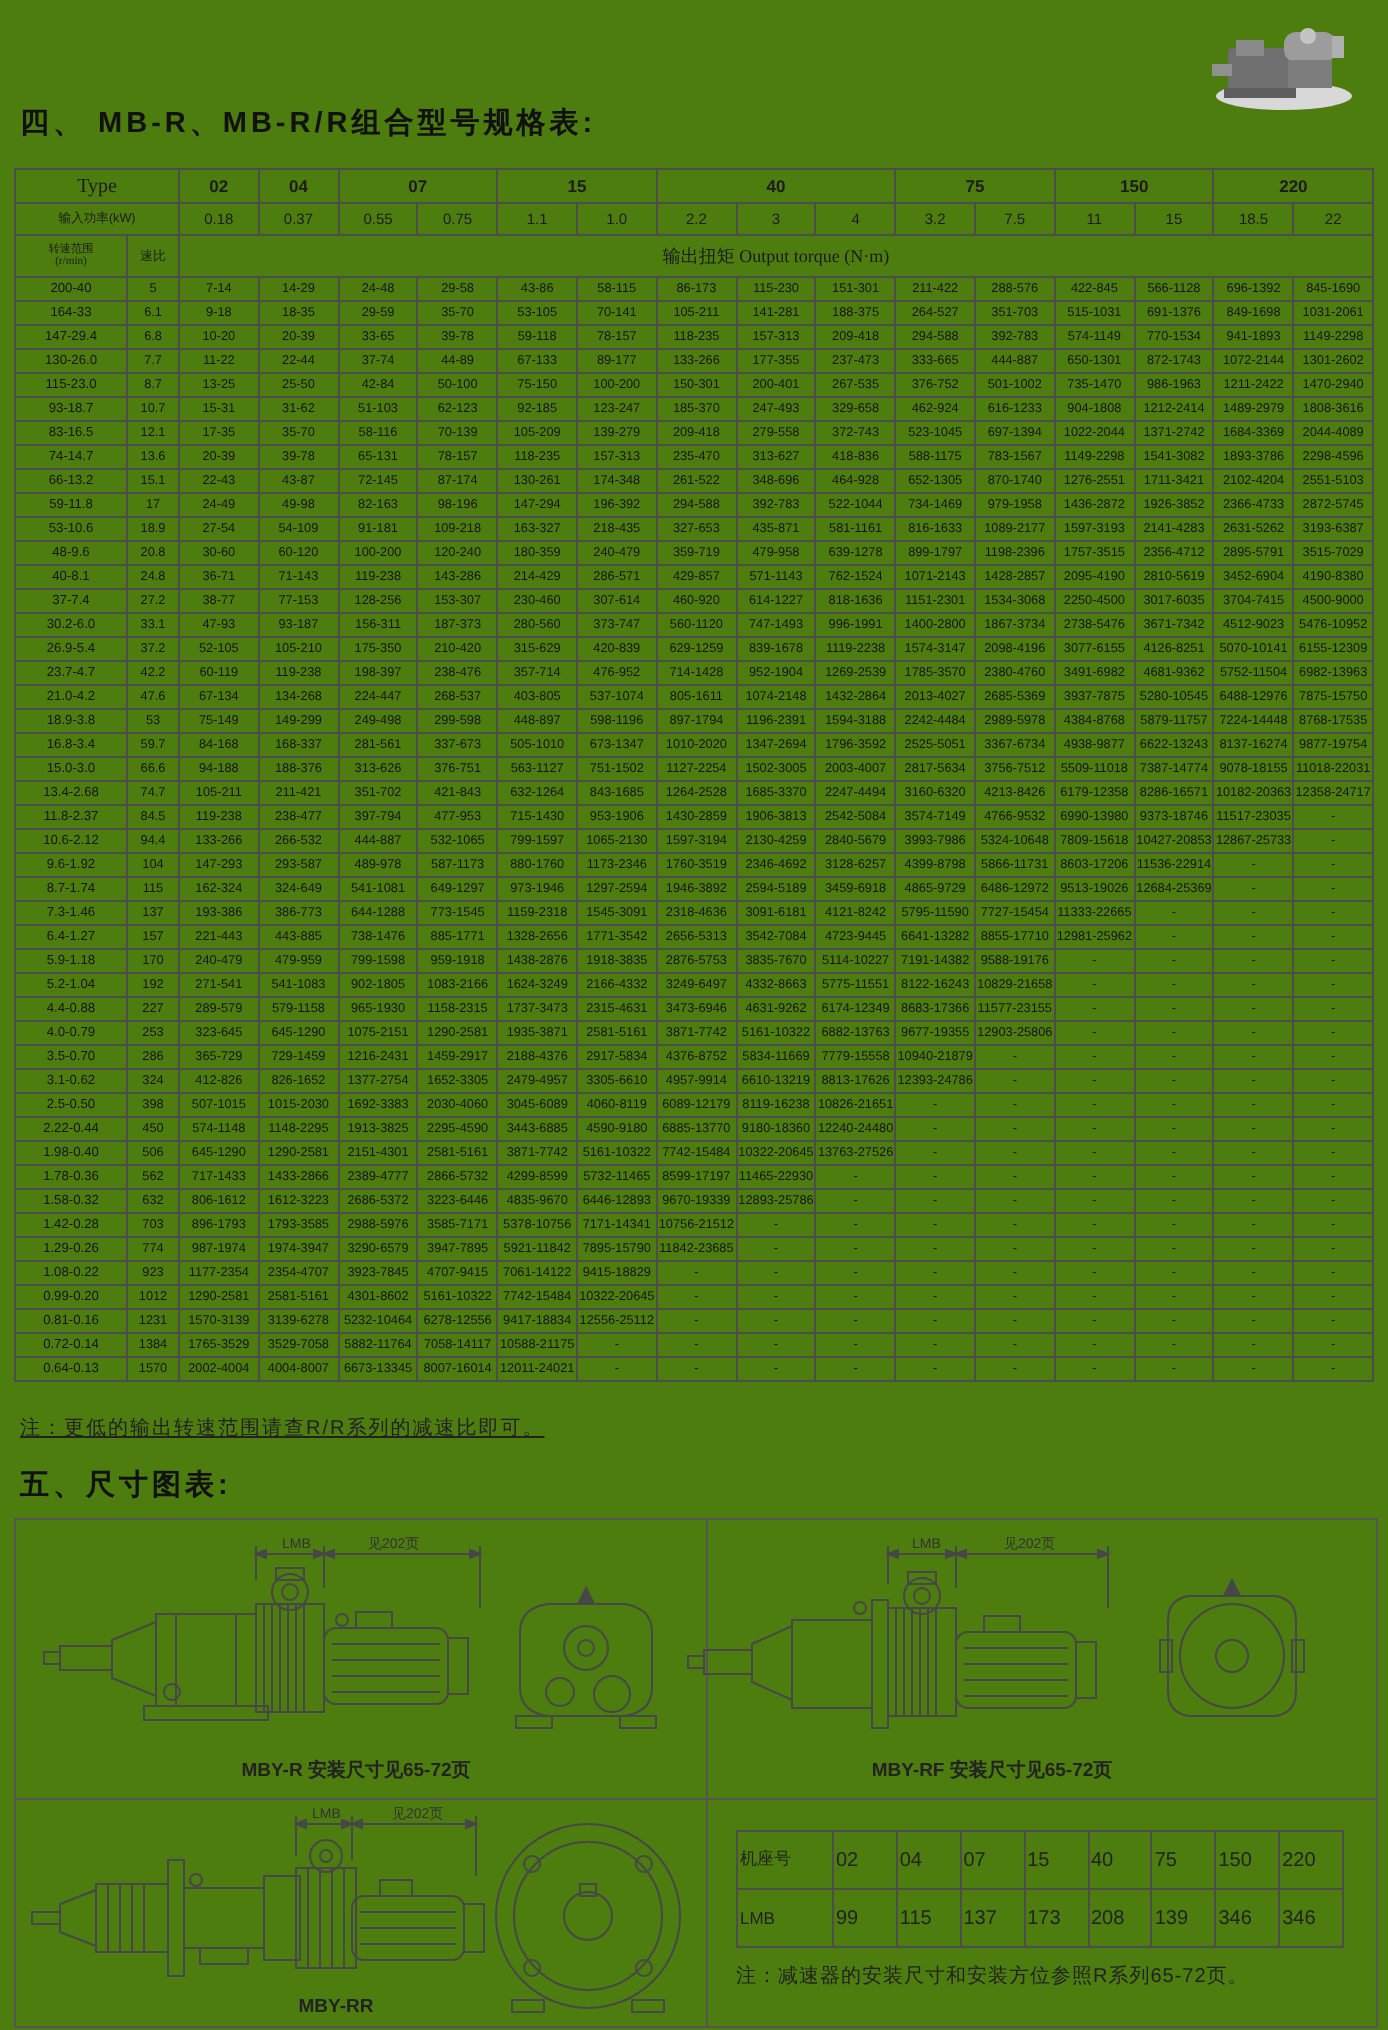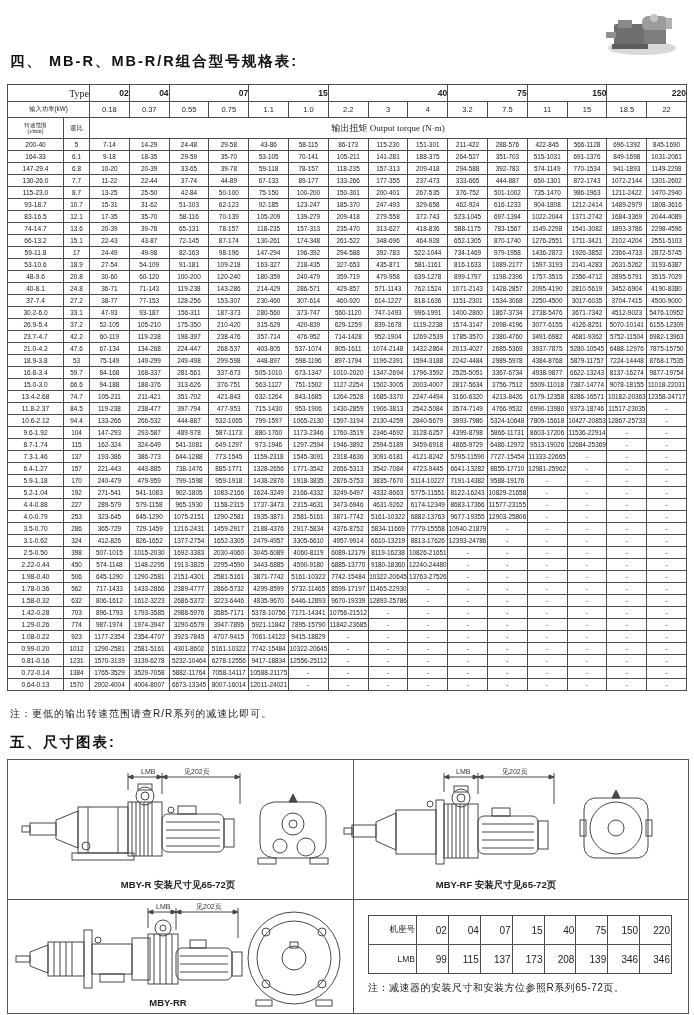--- a/index.html
+++ b/index.html
@@ -1,43 +1,43 @@
 <!DOCTYPE html>
 <html><head>
 <meta charset="utf-8">
 <style>
   html,body{margin:0;padding:0;background:#e8e8e8;}
-  #page{position:relative;width:694px;height:1015px;background:#ffffff;margin:0 auto;
+  #page{position:relative;width:694px;height:1015px;background:#4d7c0f;margin:0 auto;
         font-family:"Liberation Sans",sans-serif;color:#1c1c1c;overflow:hidden;}
   .abs{position:absolute;}
   
   .sec-title{font-size:14.5px;font-weight:bold;letter-spacing:2px;color:#111;}
   .note{font-size:10px;color:#222;letter-spacing:1px;}
   
   table.spec{border-collapse:collapse;table-layout:fixed;width:680px;}
   .spec th,.spec td{border:1px solid #4d4d4d;text-align:center;vertical-align:middle;
         padding:0;overflow:hidden;white-space:nowrap;font-weight:normal;}
-  .spec .h1 th{height:16px;font-size:8.5px;font-weight:bold;text-align:right;}
+  .spec .h1 th{height:16px;font-size:8.5px;font-weight:bold;}
   .spec .h1 th.type-cell{font-weight:normal;font-size:10px;font-family:"Liberation Serif",serif;}
   .spec .h2 th{height:15px;font-size:7.5px;margin-top:22px;}
   .spec .h2 th.pw-label{font-size:6.3px;}
   .spec .h3 th{height:20px;font-size:9px;font-family:Liberation Serif, serif;}
   .spec .h3 th.sr{font-size:5.6px;line-height:1.15;}
   .spec tbody td{height:11px;font-size:6.4px;line-height:11px;color:#161616;}
   .spec tbody td:first-child{font-size:6.6px;}
   
   #diagram-grid{border:1px solid #555;}
   .dg-cell{position:absolute;box-sizing:border-box;}
   .dg-divider-v{position:absolute;left:345px;top:0;width:0;height:253px;border-left:1px solid #555;}
   .dg-divider-h{position:absolute;left:0;top:139px;width:680px;height:0;border-top:1px solid #555;}
   svg text{font-family:"Liberation Sans",sans-serif;}
   
   .lmb-title{font-size:13.5px;font-weight:bold;letter-spacing:2px;color:#111;}
   table.lmb{border-collapse:collapse;table-layout:fixed;width:304px;margin-top:7px;}
-  .lmb td{border:1px solid #4d4d4d;text-align:right;vertical-align:middle;height:26px;
+  .lmb td{border:1px solid #4d4d4d;text-align:left;vertical-align:middle;height:26px;
         font-size:10px;color:#222;}
   .lmb tr td:first-child{font-size:8.5px;}
   .lmb-note{font-size:10px;color:#222;margin-top:7px;letter-spacing:.5px;}
 </style>
 </head>
 <body>
 
 <div id="page">
 
   <div class="abs" style="left:598px;top:6px;width:88px;height:54px;">
@@ -986,21 +986,21 @@
           <td>-</td>
           <td>-</td>
           <td>-</td>
           <td>-</td>
           <td>-</td>
           <td>-</td>
         </tr>
       </tbody>
   </table>
 
-  <div class="abs note" style="left:10px;top:707px;">注：更低的输出转速范围请查R/R系列的减速比即可。</div>
+  <div class="abs note" style="left:10px;top:707px;text-decoration:underline;">注：更低的输出转速范围请查R/R系列的减速比即可。</div>
 
   <div class="abs sec-title" style="left:10px;top:733px;">五、尺寸图表:</div>
 
   <div id="diagram-grid" class="abs" style="left:7px;top:759px;width:680px;height:253px;">
     <div class="dg-divider-v"></div>
     <div class="dg-divider-h"></div>
 
     <div class="dg-cell" style="left:0;top:0;width:345px;height:139px;">
       <svg width="343" height="138" viewBox="0 0 343 138">
         <g stroke="#474747" fill="none" stroke-width="1">

